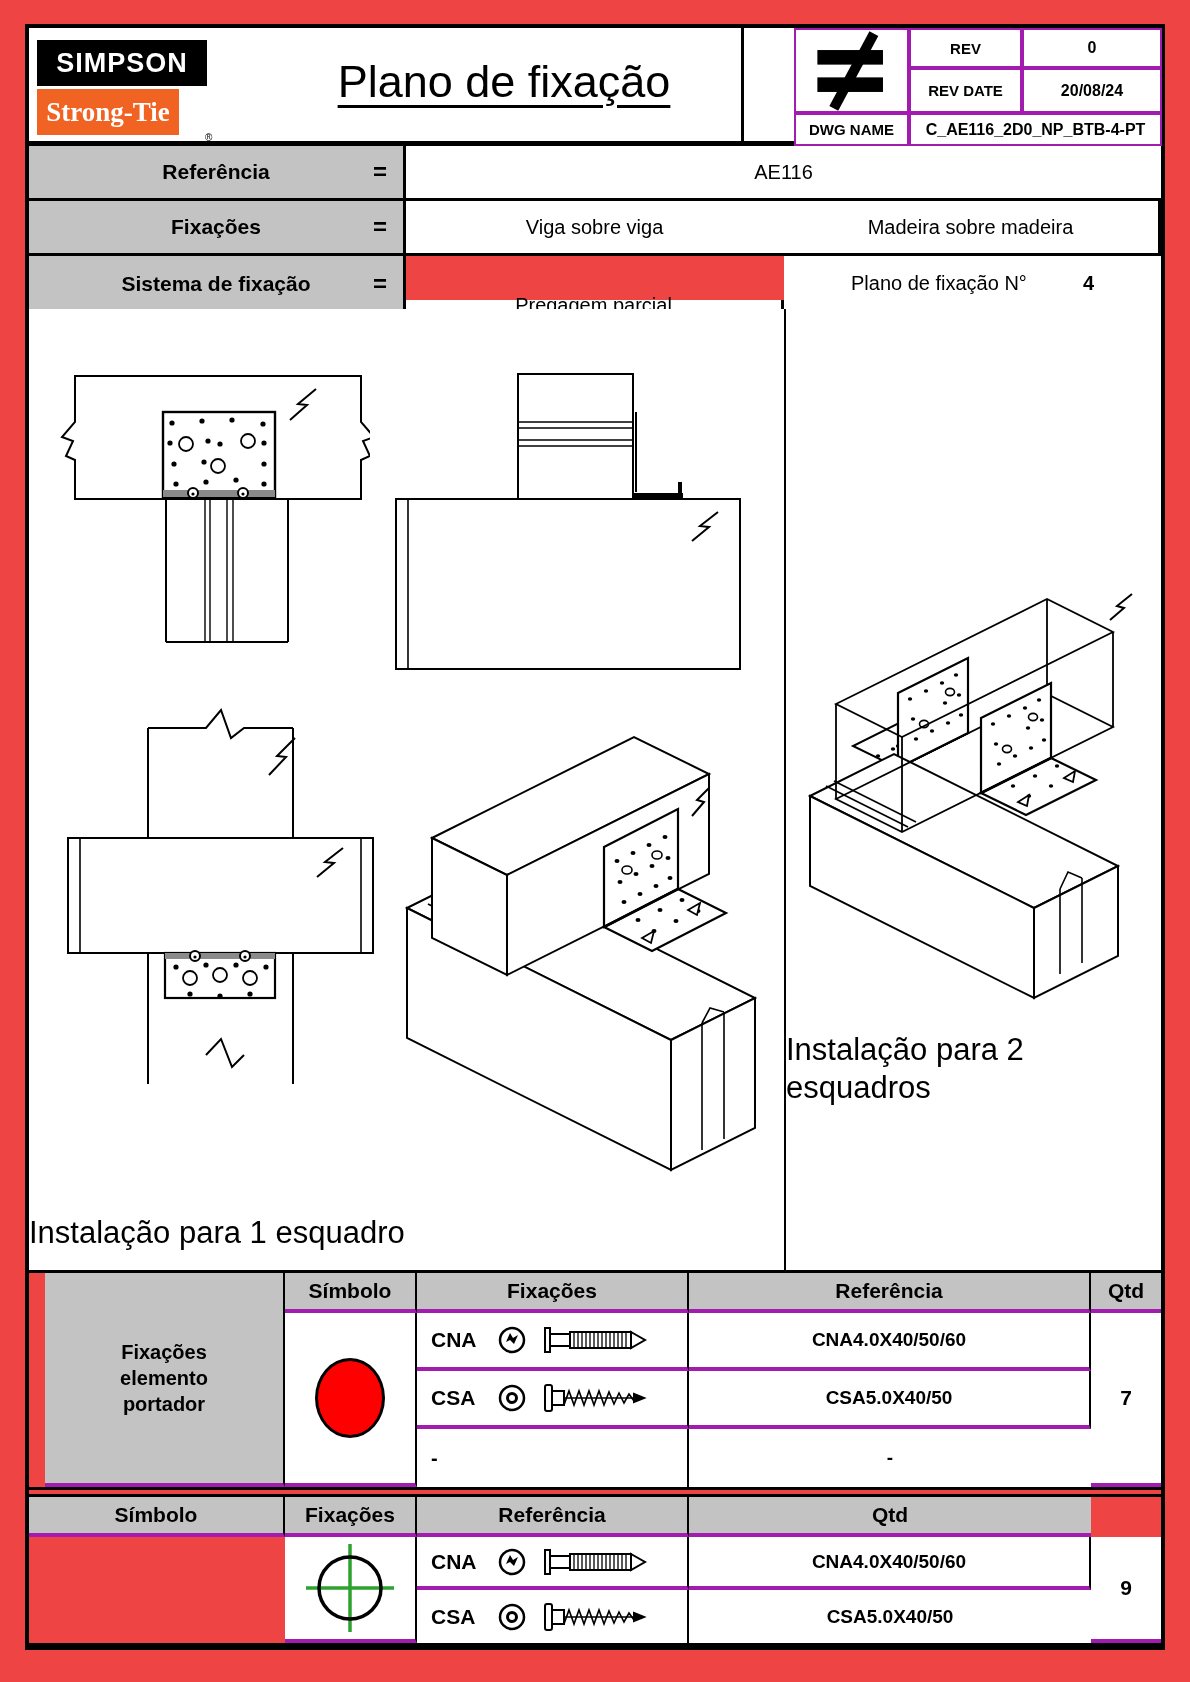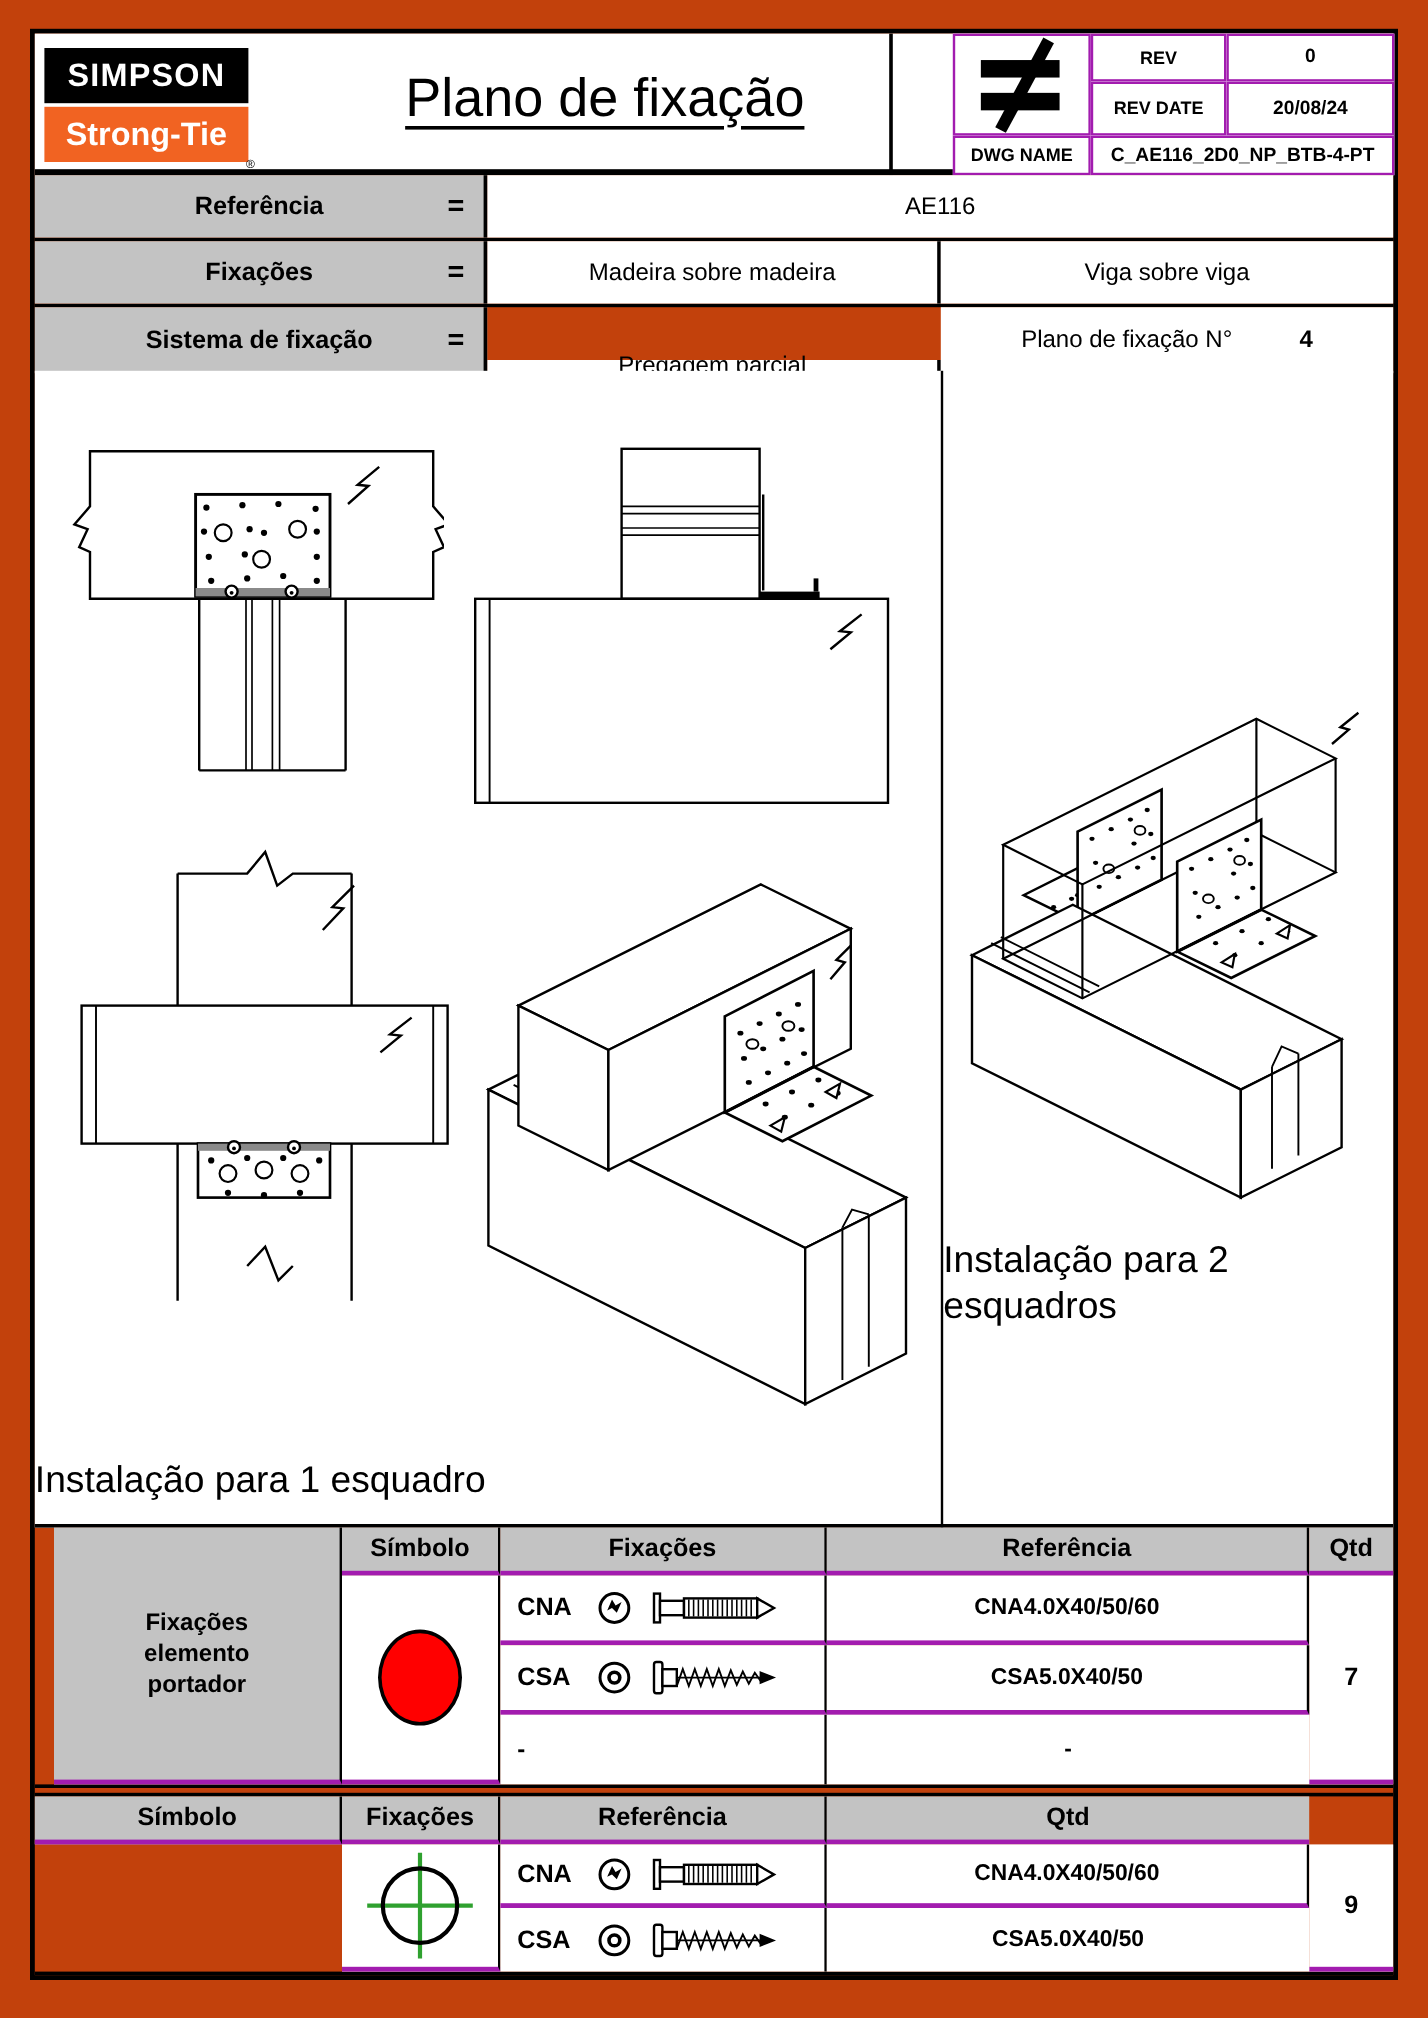--- a/index.html
+++ b/index.html
@@ -1,27 +1,27 @@
 <!DOCTYPE html>
 <html><head>
 <meta charset="utf-8">
 <style>
   html,body{margin:0;padding:0;background:#fff;}
   *{box-sizing:border-box;}
-  .page{position:relative;width:1190px;height:1682px;background:#c2410c;font-family:"Liberation Sans",sans-serif;color:#000;overflow:hidden;}
+  .page{position:relative;width:1190px;height:1682px;background:#ef4444;font-family:"Liberation Sans",sans-serif;color:#000;overflow:hidden;}
   .sheet{position:absolute;left:25px;top:24px;width:1140px;height:1626px;border:4px solid #000;}
   .abs{position:absolute;}
 
   
   .header{position:absolute;left:0;top:0;width:1132px;height:118px;border-bottom:5px solid #000;background:#fff;}
   .logo{position:absolute;left:8px;top:12px;width:170px;height:97px;}
   .logo-black{position:absolute;left:0;top:0;width:170px;height:46px;background:#000;color:#fff;
     display:flex;align-items:center;justify-content:center;font-weight:bold;font-size:27px;letter-spacing:1px;}
-  .logo-orange{position:absolute;left:0;top:49px;width:170px;height:46px;background:#f16322;color:#fff;
-    display:flex;align-items:center;justify-content:center;font-weight:bold;font-size:27px;font-family:Liberation Sans, sans-serif;}
+  .logo-orange{position:absolute;left:0;top:49px;width:142px;height:46px;background:#f16322;color:#fff;
+    display:flex;align-items:center;justify-content:center;font-weight:bold;font-size:27px;font-family:Liberation Serif, serif;}
   .logo-reg{position:absolute;left:168px;top:92px;font-size:10px;}
   .main-title{position:absolute;left:235px;top:28px;width:480px;text-align:center;font-size:45px;
     text-decoration:underline;text-underline-offset:8px;text-decoration-thickness:3px;white-space:nowrap;}
   .tblock{position:absolute;left:712px;top:0;width:420px;height:118px;border-left:3px solid #000;}
   .tgrid{position:absolute;left:50px;top:0;width:368px;height:118px;display:grid;
     grid-template-columns:115px 113px 140px;grid-template-rows:40px 45px 33px;}
   .tcell{border:2px solid #a21caf;display:flex;align-items:center;justify-content:center;font-size:15px;font-weight:600;background:#fff;}
   .tcell.val{font-weight:600;font-size:16px;}
   .neq-cell{grid-row:1/3;grid-column:1;position:relative;}
   .dwg-val{grid-column:2/4;}
@@ -98,22 +98,22 @@
         <span>Referência</span>
         <span class="ieq">=</span>
       </div>
       <div class="ival">AE116</div>
     </div>
     <div class="irow" style="top:55px;">
       <div class="ilabel">
         <span>Fixações</span>
         <span class="ieq">=</span>
       </div>
+      <div class="ival">Viga sobre viga</div>
       <div class="ival split" style="max-width:378px;">Madeira sobre madeira</div>
-      <div class="ival">Viga sobre viga</div>
     </div>
     <div class="irow" style="top:110px;border-bottom:none;">
       <div class="ilabel">
         <span>Sistema de fixação</span>
         <span class="ieq">=</span>
       </div>
       <div class="ival split" style="max-width:378px;margin-top:44px;">Pregagem parcial</div>
       <div class="ival">
         <span class="plan-no">
           <span>Plano de fixação N°</span>

